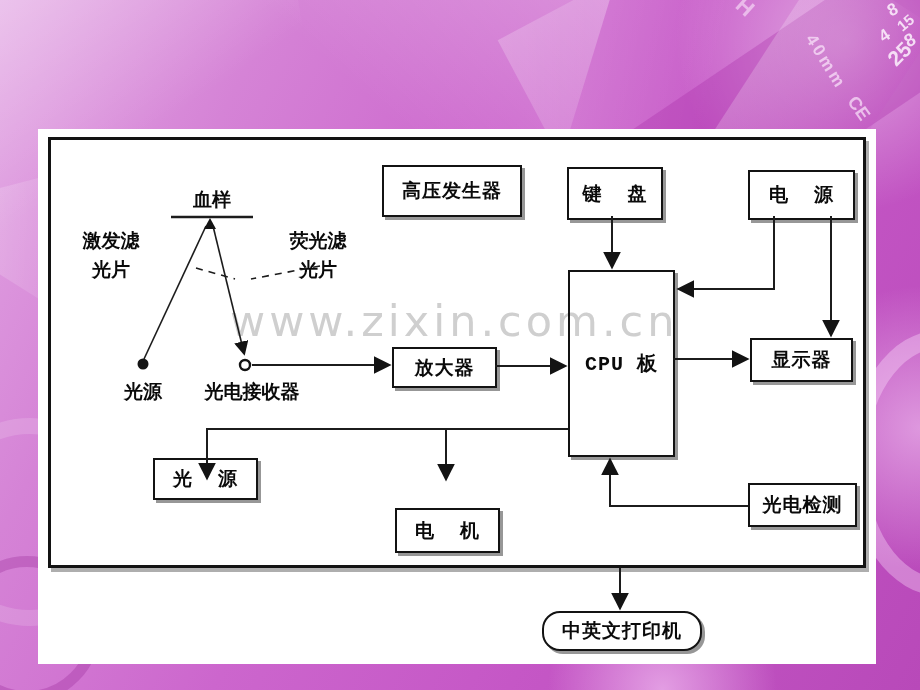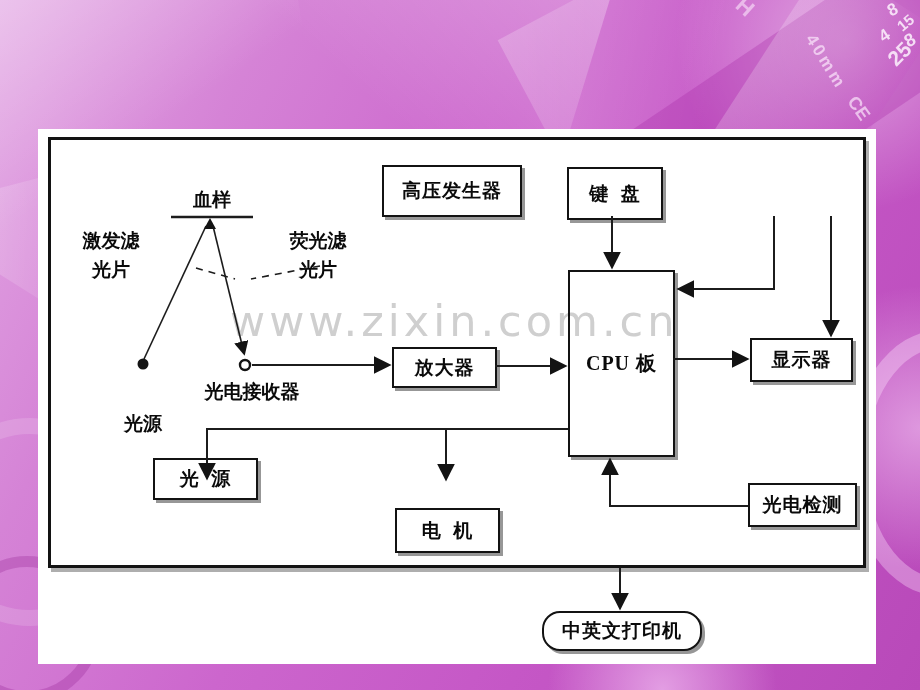--- a/index.html
+++ b/index.html
@@ -31,21 +31,21 @@
     position:absolute;left:56px;top:44px;width:560px;
     font-family:"Liberation Serif","DejaVu Serif",serif;
     font-size:50px;font-weight:700;color:#050505;letter-spacing:2px;white-space:pre;
   }
   .panel{position:absolute;left:38px;top:129px;width:838px;height:535px;background:#ffffff;z-index:1;}
   .frame{position:absolute;left:48px;top:137px;width:812px;height:425px;border:3px solid #131313;
          box-shadow:3px 4px 0 rgba(130,130,130,.65);z-index:2;background:transparent;}
   .dbox{
     position:absolute;z-index:10;background:#ffffff;border:2px solid #131313;
     box-shadow:3px 3px 0 #979797;display:flex;align-items:center;justify-content:center;
-    font-family:Liberation Serif, serif;
+    font-family:Liberation Mono, monospace;
     font-weight:bold;font-size:19px;color:#0a0a0a;white-space:pre;letter-spacing:1px;
   }
   .olabel{
     position:absolute;z-index:10;color:#0a0a0a;font-weight:bold;font-size:19px;text-align:center;
     font-family:"Liberation Serif","DejaVu Serif",serif;line-height:1.5;
   }
   .watermark{
     position:absolute;left:230px;top:296px;z-index:20;font-size:43px;letter-spacing:4px;
     color:#cfcfcf;mix-blend-mode:multiply;white-space:pre;pointer-events:none;
     font-family:"DejaVu Sans","Liberation Sans",sans-serif;
@@ -75,38 +75,39 @@
   <div class="decor" style="left:905px;top:30px;font-size:18px;transform:rotate(-30deg);">8</div>
   <div class="decor" style="left:795px;top:52px;font-size:17px;transform:rotate(58deg);letter-spacing:3px;color:rgba(255,240,255,.65);">40mm</div>
   <div class="decor" style="left:846px;top:98px;font-size:18px;transform:rotate(55deg);color:rgba(255,240,255,.65);">CE</div>
 
 
   <div class="panel"></div>
   <div class="frame"></div>
 
   <div class="dbox" style="left:382px;top:165px;width:136px;height:48px;">高压发生器</div>
   <div class="dbox" style="left:567px;top:167px;width:92px;height:49px;">键  盘</div>
+  <div class="dbox" style="left:748px;top:170px;width:103px;height:46px;">电  源</div>
   <div class="dbox" style="left:568px;top:270px;width:103px;height:183px;font-size:20px;">CPU 板</div>
   <div class="dbox" style="left:750px;top:338px;width:99px;height:40px;">显示器</div>
   <div class="dbox" style="left:392px;top:347px;width:101px;height:37px;">放大器</div>
   <div class="dbox" style="left:153px;top:458px;width:101px;height:38px;">光  源</div>
   <div class="dbox" style="left:395px;top:508px;width:101px;height:41px;">电  机</div>
   <div class="dbox" style="left:748px;top:483px;width:105px;height:40px;">光电检测</div>
   <div class="dbox" style="left:542px;top:611px;width:156px;height:36px;border-radius:18px;">中英文打印机</div>
 
   <div class="olabel" style="left:180px;top:186px;width:64px;">血样</div>
   <div class="olabel" style="left:60px;top:227px;width:102px;">
     <span>激发滤</span><br>
     <span>光片</span>
   </div>
   <div class="olabel" style="left:266px;top:227px;width:104px;">
     <span>荧光滤</span><br>
     <span>光片</span>
   </div>
-  <div class="olabel" style="left:110px;top:378px;width:66px;margin-top:32px;">光源</div>
+  <div class="olabel" style="left:110px;top:378px;width:66px;">光源</div>
   <div class="olabel" style="left:184px;top:378px;width:136px;">光电接收器</div>
 
   <div class="watermark">www.zixin.com.cn</div>
 
   <svg class="connectors" width="920" height="690" viewBox="0 0 920 690">
     <defs>
       <marker id="arw" viewBox="0 0 10 10" refX="8" refY="5" markerWidth="9" markerHeight="9" orient="auto-start-reverse">
         <path d="M0,0 L10,5 L0,10 z" fill="#131313"></path>
       </marker>
     </defs>

